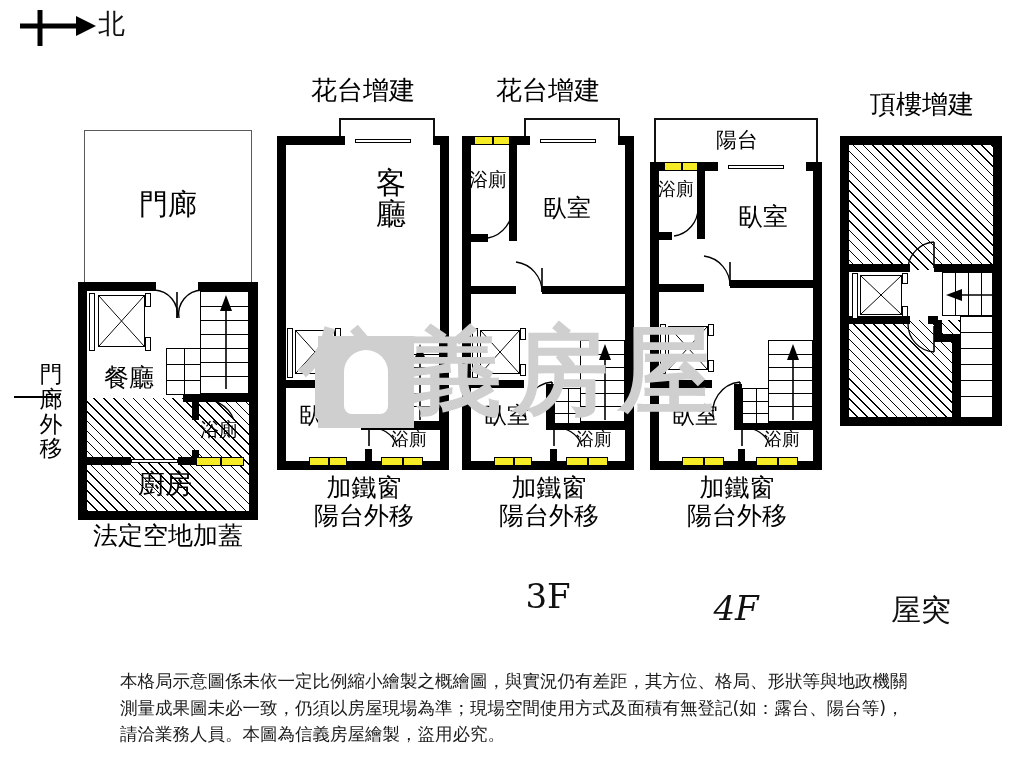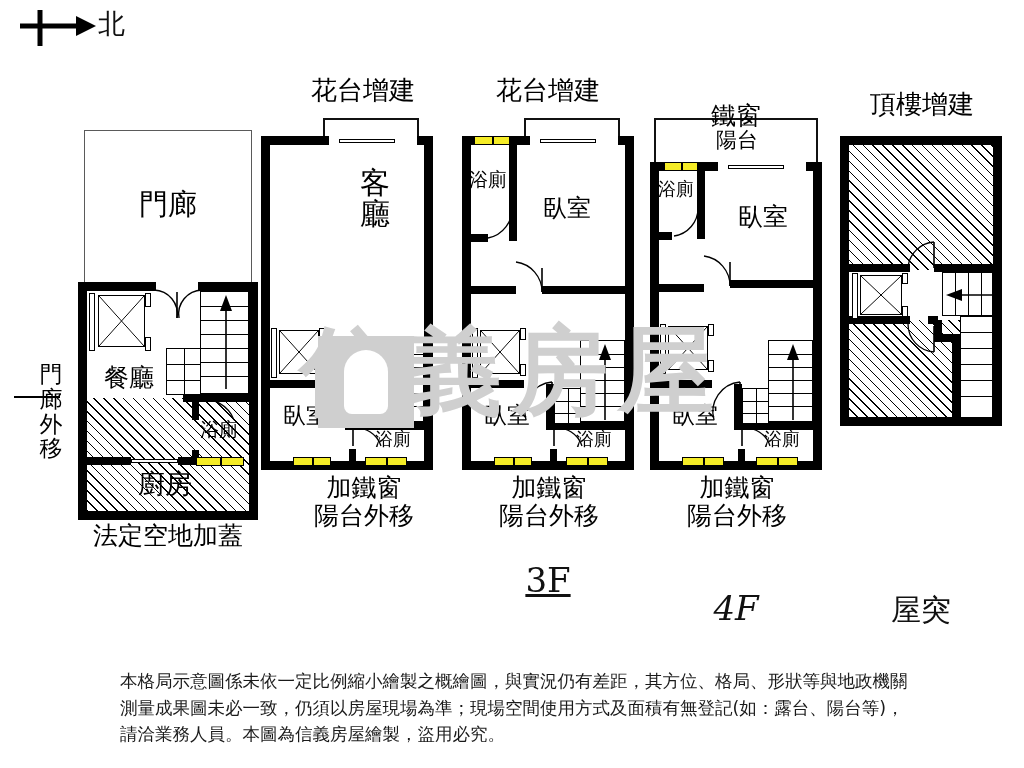--- a/index.html
+++ b/index.html
@@ -146,21 +146,21 @@
     <div class="room-label" style="left:10px;top:235px;width:82px;font-size:25px;">餐廳</div>
     <div class="room-label" style="left:112px;top:290px;width:58px;font-size:19px;">浴廁</div>
     <div class="room-label" style="left:44px;top:340px;width:86px;font-size:27px;">廚房</div>
   </div>
 
   <div class="side-lbl" style="left:38px;top:362px;">門廊外移</div>
   <div class="abs" style="left:14px;top:396px;width:46px;height:1.6px;background:#000;"></div>
 
   <div class="cap" style="left:58px;top:522px;width:220px;font-size:25px;">法定空地加蓋</div>
 
-  <div class="plan" style="left:261px;top:118px;width:140px;height:352px;">
+  <div class="plan" style="left:277px;top:118px;width:140px;height:352px;">
 
     <div class="thin2" style="left:62px;top:0px;width:96px;height:22px;"></div>
 
     <div class="wall" style="left:0px;top:18px;width:172px;height:9px;"></div>
     <div class="wall" style="left:0px;top:18px;width:9px;height:334px;"></div>
     <div class="wall" style="left:163px;top:18px;width:9px;height:334px;"></div>
     <div class="wall" style="left:0px;top:343px;width:172px;height:9px;"></div>
 
     <div class="abs" style="left:68px;top:18px;width:88px;height:9px;background:#fff;"></div>
     <div class="abs" style="left:78px;top:21px;width:56px;height:4px;border:1px solid #000;box-sizing:border-box;background:#fff;"></div>
@@ -384,21 +384,20 @@
     <div class="win" style="left:32px;top:339px;width:42px;height:9px;"></div>
     <div class="win" style="left:106px;top:339px;width:42px;height:9px;"></div>
 
     <div class="room-label" style="left:52px;top:12px;width:70px;font-size:21px;">陽台</div>
     <div class="room-label" style="left:4px;top:62px;width:44px;font-size:18px;">浴廁</div>
     <div class="room-label" style="left:78px;top:86px;width:70px;font-size:25px;">臥室</div>
     <div class="room-label" style="left:12px;top:286px;width:66px;font-size:23px;">臥室</div>
     <div class="room-label" style="left:104px;top:312px;width:56px;font-size:18px;">浴廁</div>
   </div>
 
-  <div class="cap" style="left:672px;top:102px;width:128px;font-size:25px;">鐵窗</div>
   <div class="cap" style="left:641px;top:474px;width:192px;font-size:25px;">加鐵窗
 陽台外移</div>
 
   <div class="plan" style="left:840px;top:136px;width:162px;height:290px;">
 
     <div class="hatch" style="left:8px;top:8px;width:146px;height:274px;"></div>
 
     <div class="wall" style="left:0px;top:0px;width:162px;height:9px;"></div>
     <div class="wall" style="left:0px;top:0px;width:9px;height:290px;"></div>
     <div class="wall" style="left:153px;top:0px;width:9px;height:290px;"></div>
@@ -446,19 +445,19 @@
     <div class="stair-arrow" style="left:104px;top:151px;">
       <svg width="50" height="14" viewBox="0 0 50 14">
         <line x1="50" y1="7" x2="14" y2="7" stroke="#000" stroke-width="1.6"></line>
         <polygon points="2,7 18,1 18,13" fill="#000"></polygon>
       </svg>
     </div>
   </div>
 
   <div class="cap" style="left:845px;top:90px;width:154px;font-size:26px;">頂樓增建</div>
 
-  <div class="floor-lbl" style="left:498px;top:560px;width:100px;text-decoration:underline;">3F</div>
+  <div class="floor-lbl" style="left:498px;top:576px;width:100px;">3F</div>
   <div class="floor-lbl" style="left:686px;top:588px;width:100px;font-style:italic;">4F</div>
   <div class="floor-lbl" style="left:871px;top:590px;width:100px;font-size:30px;">屋突</div>
 
   <div class="disclaimer">本格局示意圖係未依一定比例縮小繪製之概繪圖，與實況仍有差距，其方位、格局、形狀等與地政機關測量成果圖未必一致，仍須以房屋現場為準；現場空間使用方式及面積有無登記(如：露台、陽台等)，請洽業務人員。本圖為信義房屋繪製，盜用必究。</div>
 
 </div>
 
 </body></html>

